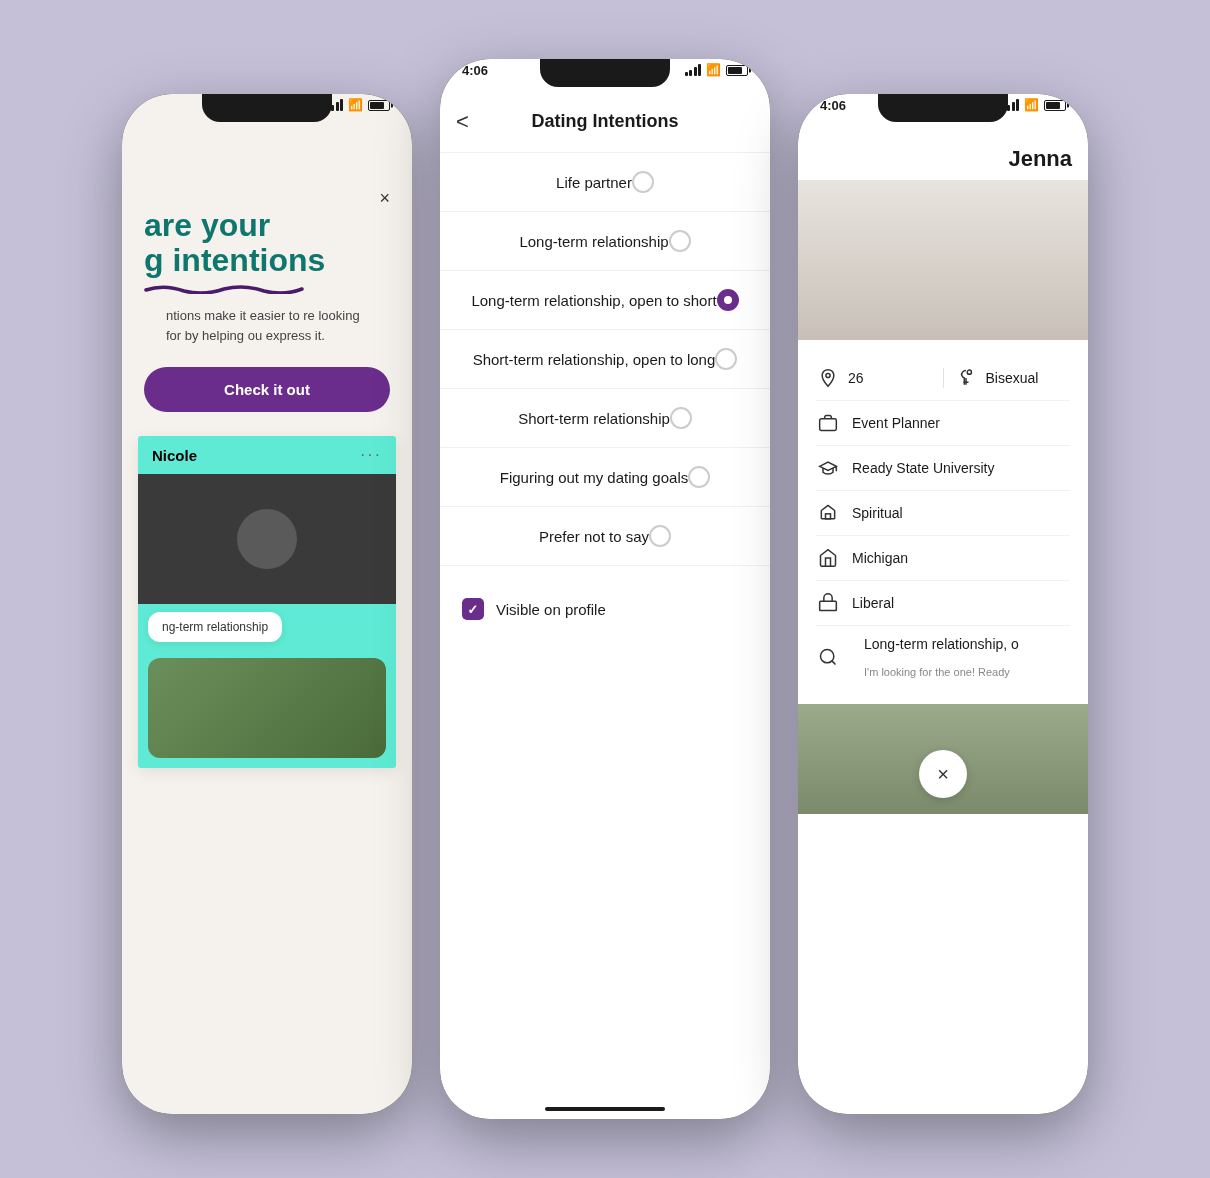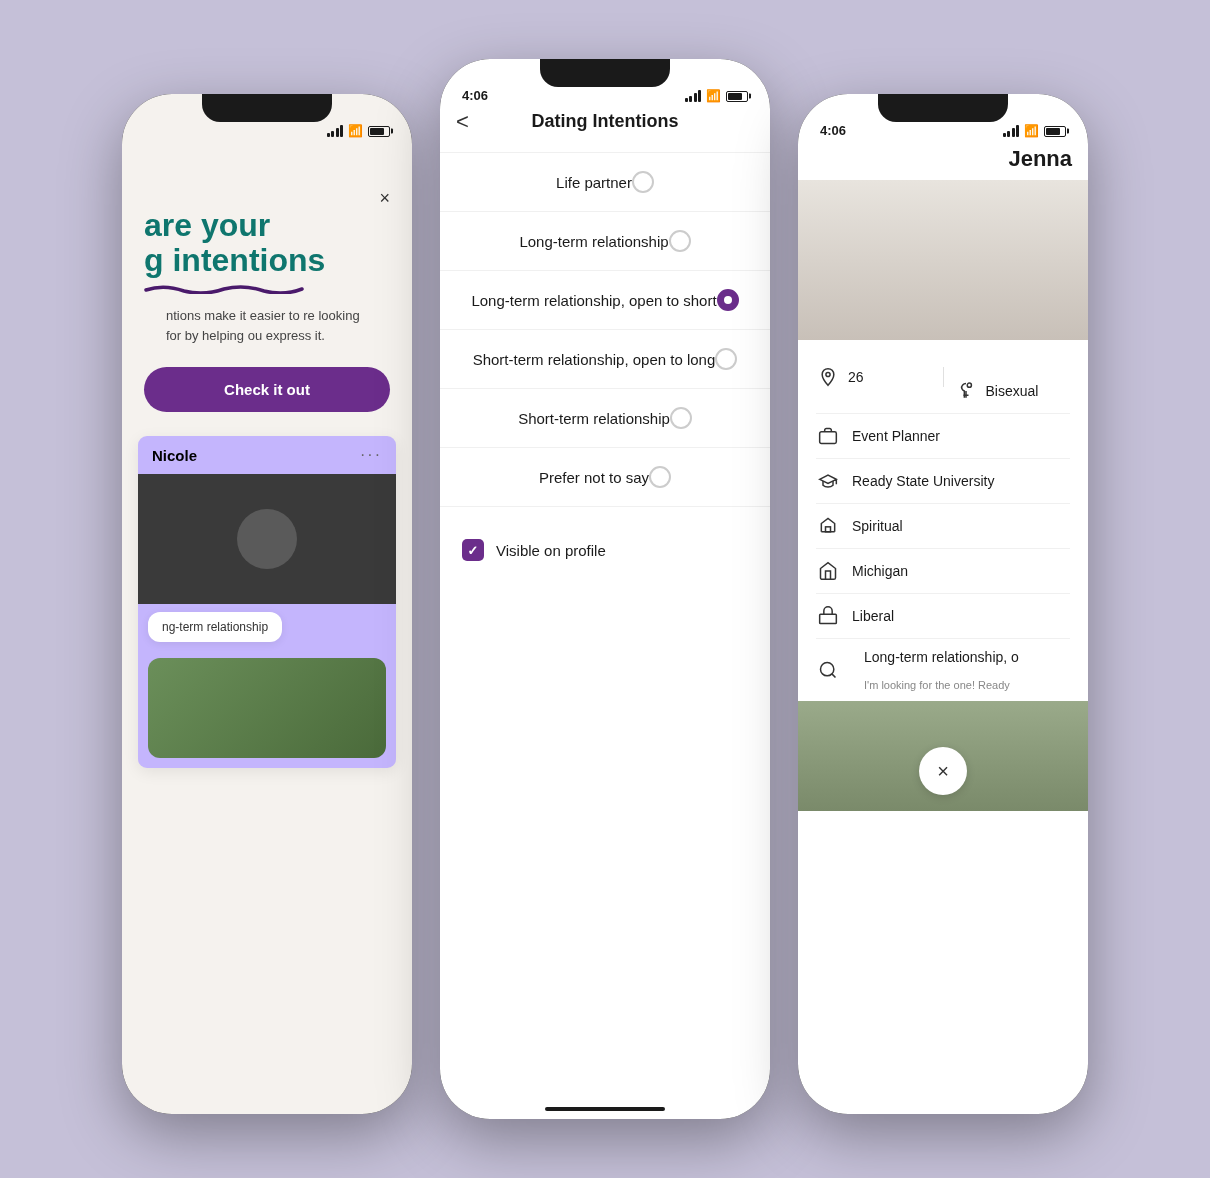--- a/index.html
+++ b/index.html
@@ -40,21 +40,21 @@
       width: 130px;
       height: 28px;
       background: #1a1a1a;
       border-radius: 0 0 18px 18px;
       z-index: 10;
     }
 
     .status-bar {
       display: flex;
       justify-content: space-between;
-      align-items: flex-end;
+      align-items: flex-start;
       padding: 4px 22px 0;
       font-size: 11px;
       font-weight: 600;
       color: #1a1a1a;
       position: relative;
       z-index: 5;
       height: 44px;
     }
 
     .status-bar .time {
@@ -137,22 +137,22 @@
       cursor: pointer;
       width: calc(100% - 44px);
     }
 
     .phone-1-cards {
       margin-top: 24px;
       padding: 0 16px;
     }
 
     .card-nicole {
-      background: #c4b5fd;
-      border-radius: 9px;
+      background: #5eead4;
+      border-radius: 3px;
       overflow: hidden;
       box-shadow: 0 4px 16px rgba(0,0,0,0.08);
     }
 
     .card-header {
       display: flex;
       justify-content: space-between;
       align-items: center;
       padding: 10px 14px;
     }
@@ -367,21 +367,21 @@
       position: relative;
     }
 
     .jenna-photo-inner {
       width: 100%;
       height: 100%;
       background: linear-gradient(to bottom, #e8e4de, #c8c0b8);
     }
 
     .profile-info {
-      padding: 0 18px;
+      padding: 16px 18px;
     }
 
     .profile-row {
       display: flex;
       align-items: center;
       gap: 12px;
       padding: 10px 0;
       border-bottom: 1px solid #f0f0f0;
     }
 
@@ -432,21 +432,20 @@
       height: 20px;
       background: #e0e0e0;
       margin: 0 10px;
     }
 
     .sexuality-block {
       display: flex;
       align-items: center;
       gap: 8px;
       flex: 1;
-      margin-top: 29px;
     }
 
     .bottom-photo {
       width: 100%;
       height: 110px;
       background: linear-gradient(135deg, #8a9a7a 0%, #6a7a5a 100%);
       position: relative;
       overflow: hidden;
     }
 
@@ -628,20 +627,24 @@
         </div>
         <div class="option-item">
           <span class="option-label">Short-term relationship, open to long</span>
           <div class="radio-circle"></div>
         </div>
         <div class="option-item">
           <span class="option-label">Short-term relationship</span>
           <div class="radio-circle"></div>
         </div>
         <div class="option-item">
+          <span class="option-label">Figuring out my dating goals</span>
+          <div class="radio-circle"></div>
+        </div>
+        <div class="option-item">
           <span class="option-label">Prefer not to say</span>
           <div class="radio-circle"></div>
         </div>
       </div>
 
       <div class="visible-profile">
         <div class="checkbox-purple"></div>
         <span class="visible-label">Visible on profile</span>
       </div>
     </div>

